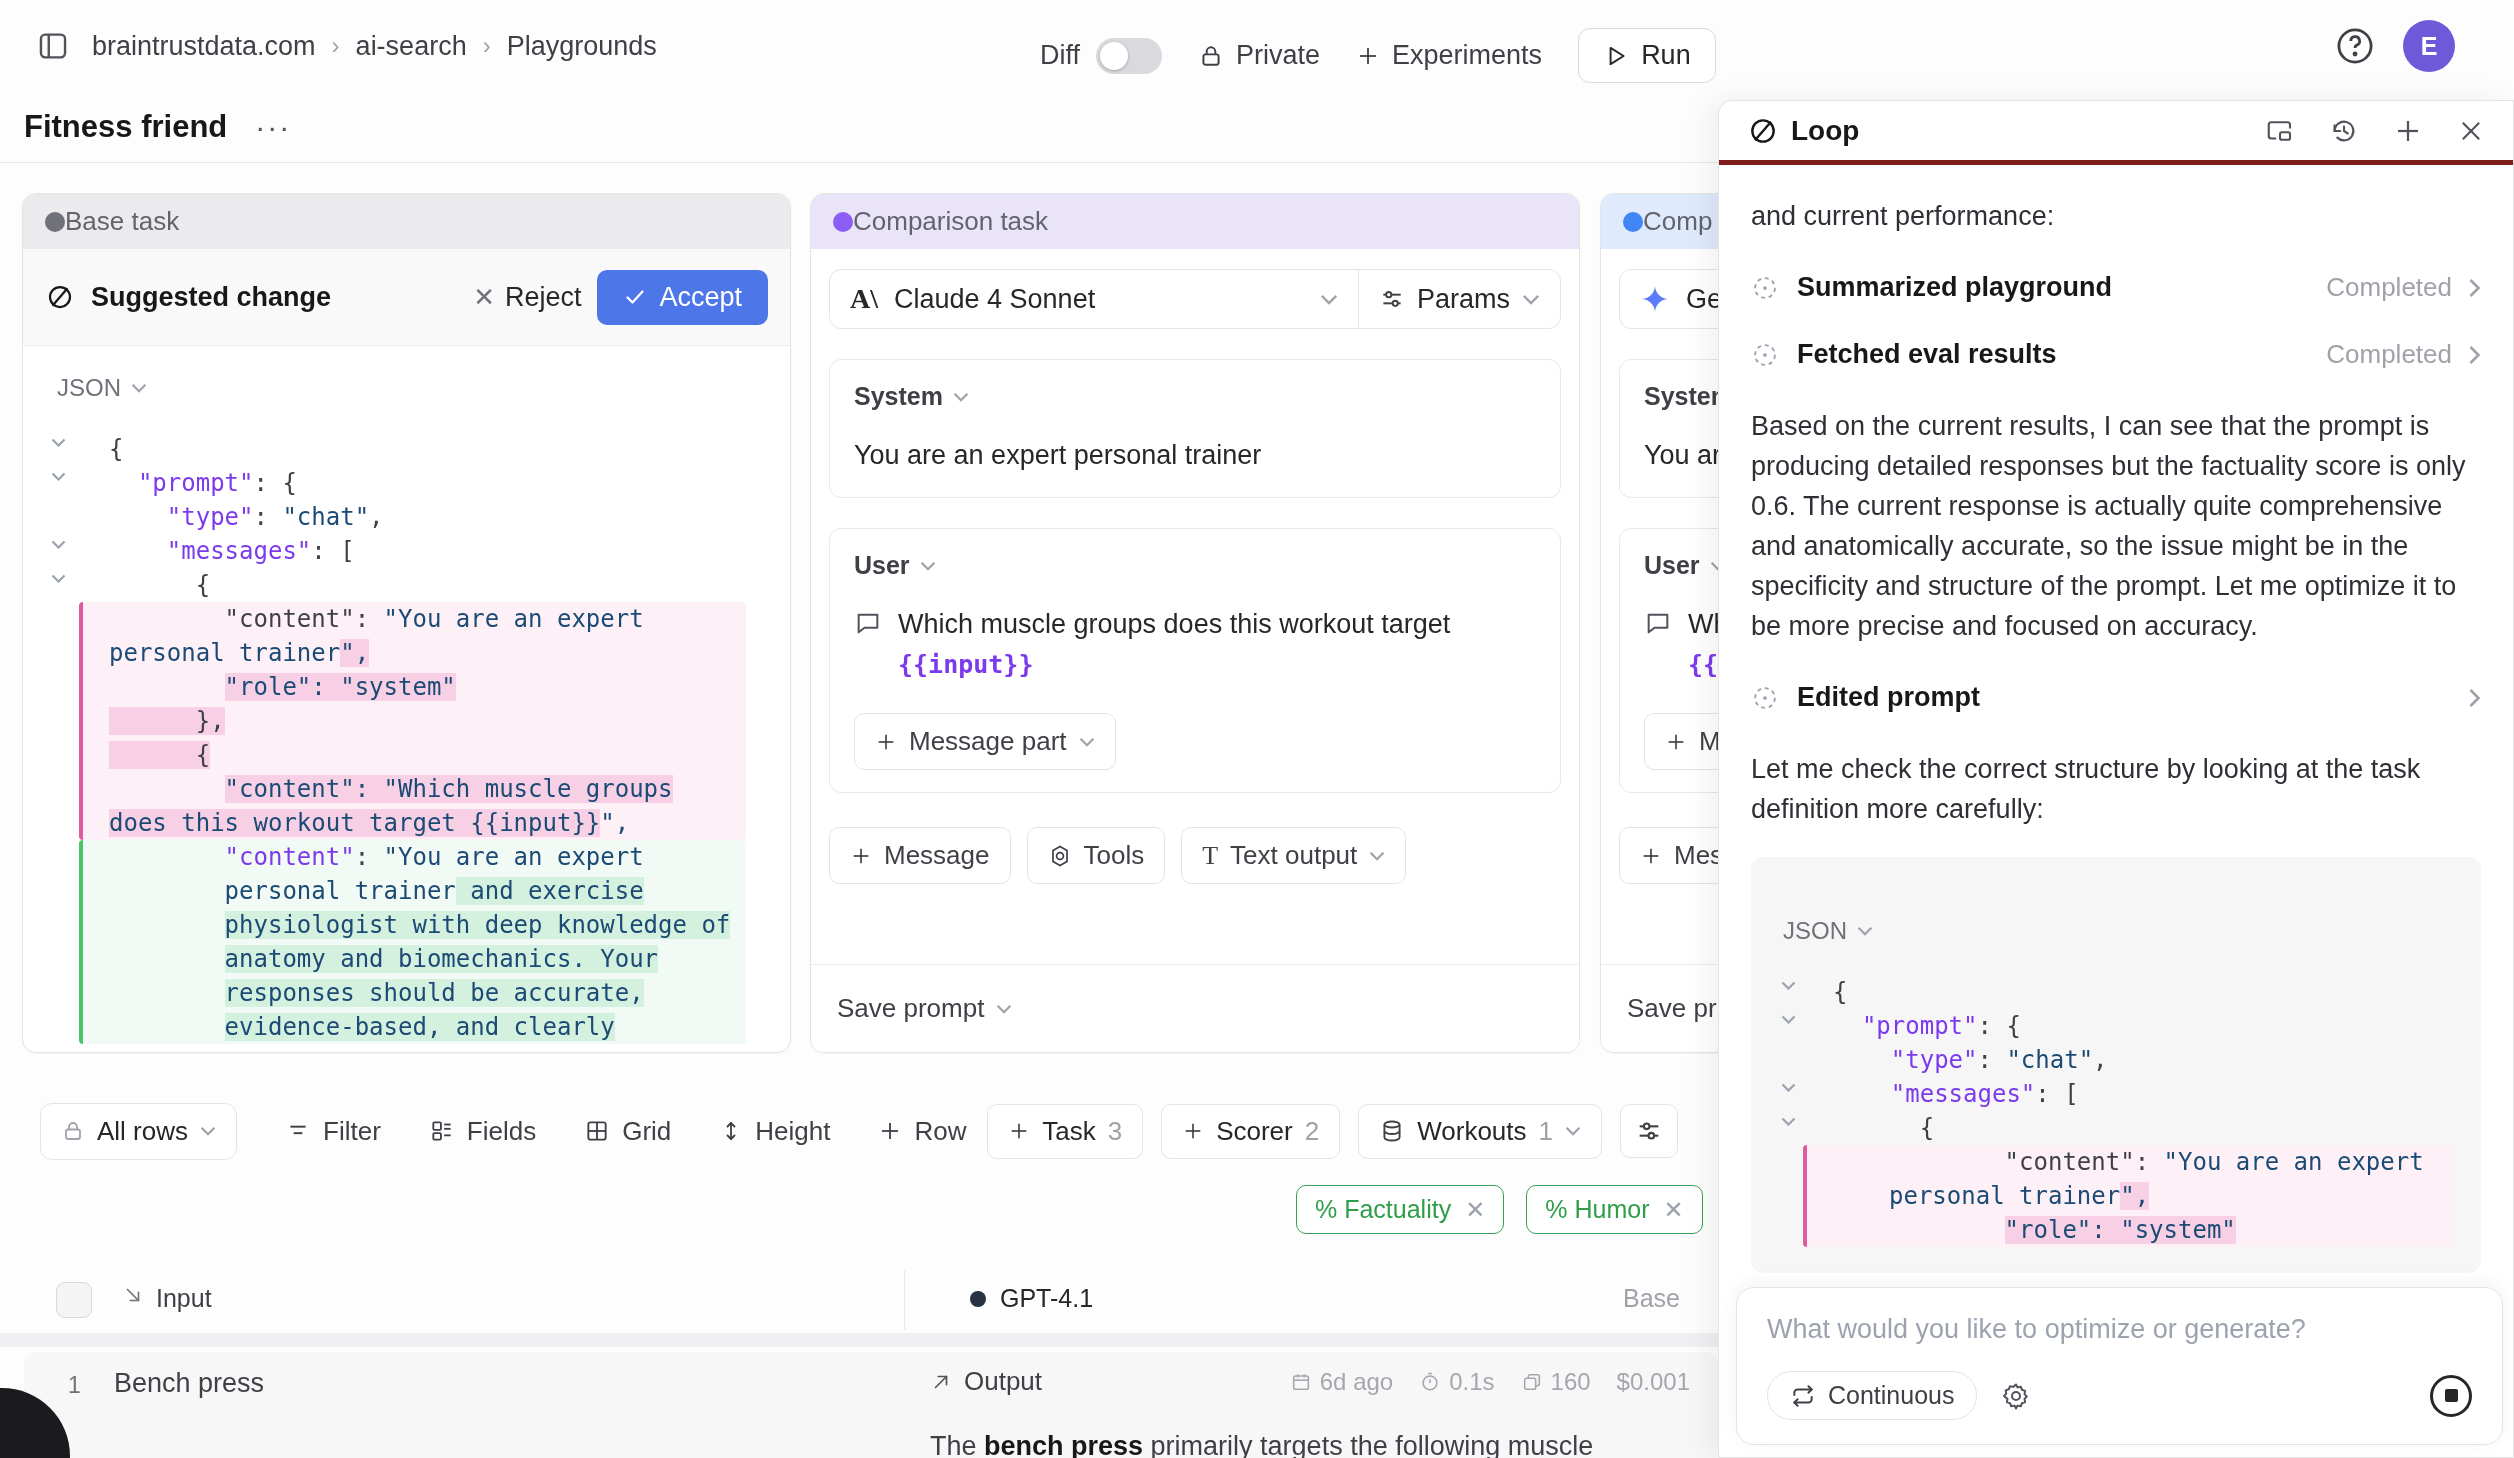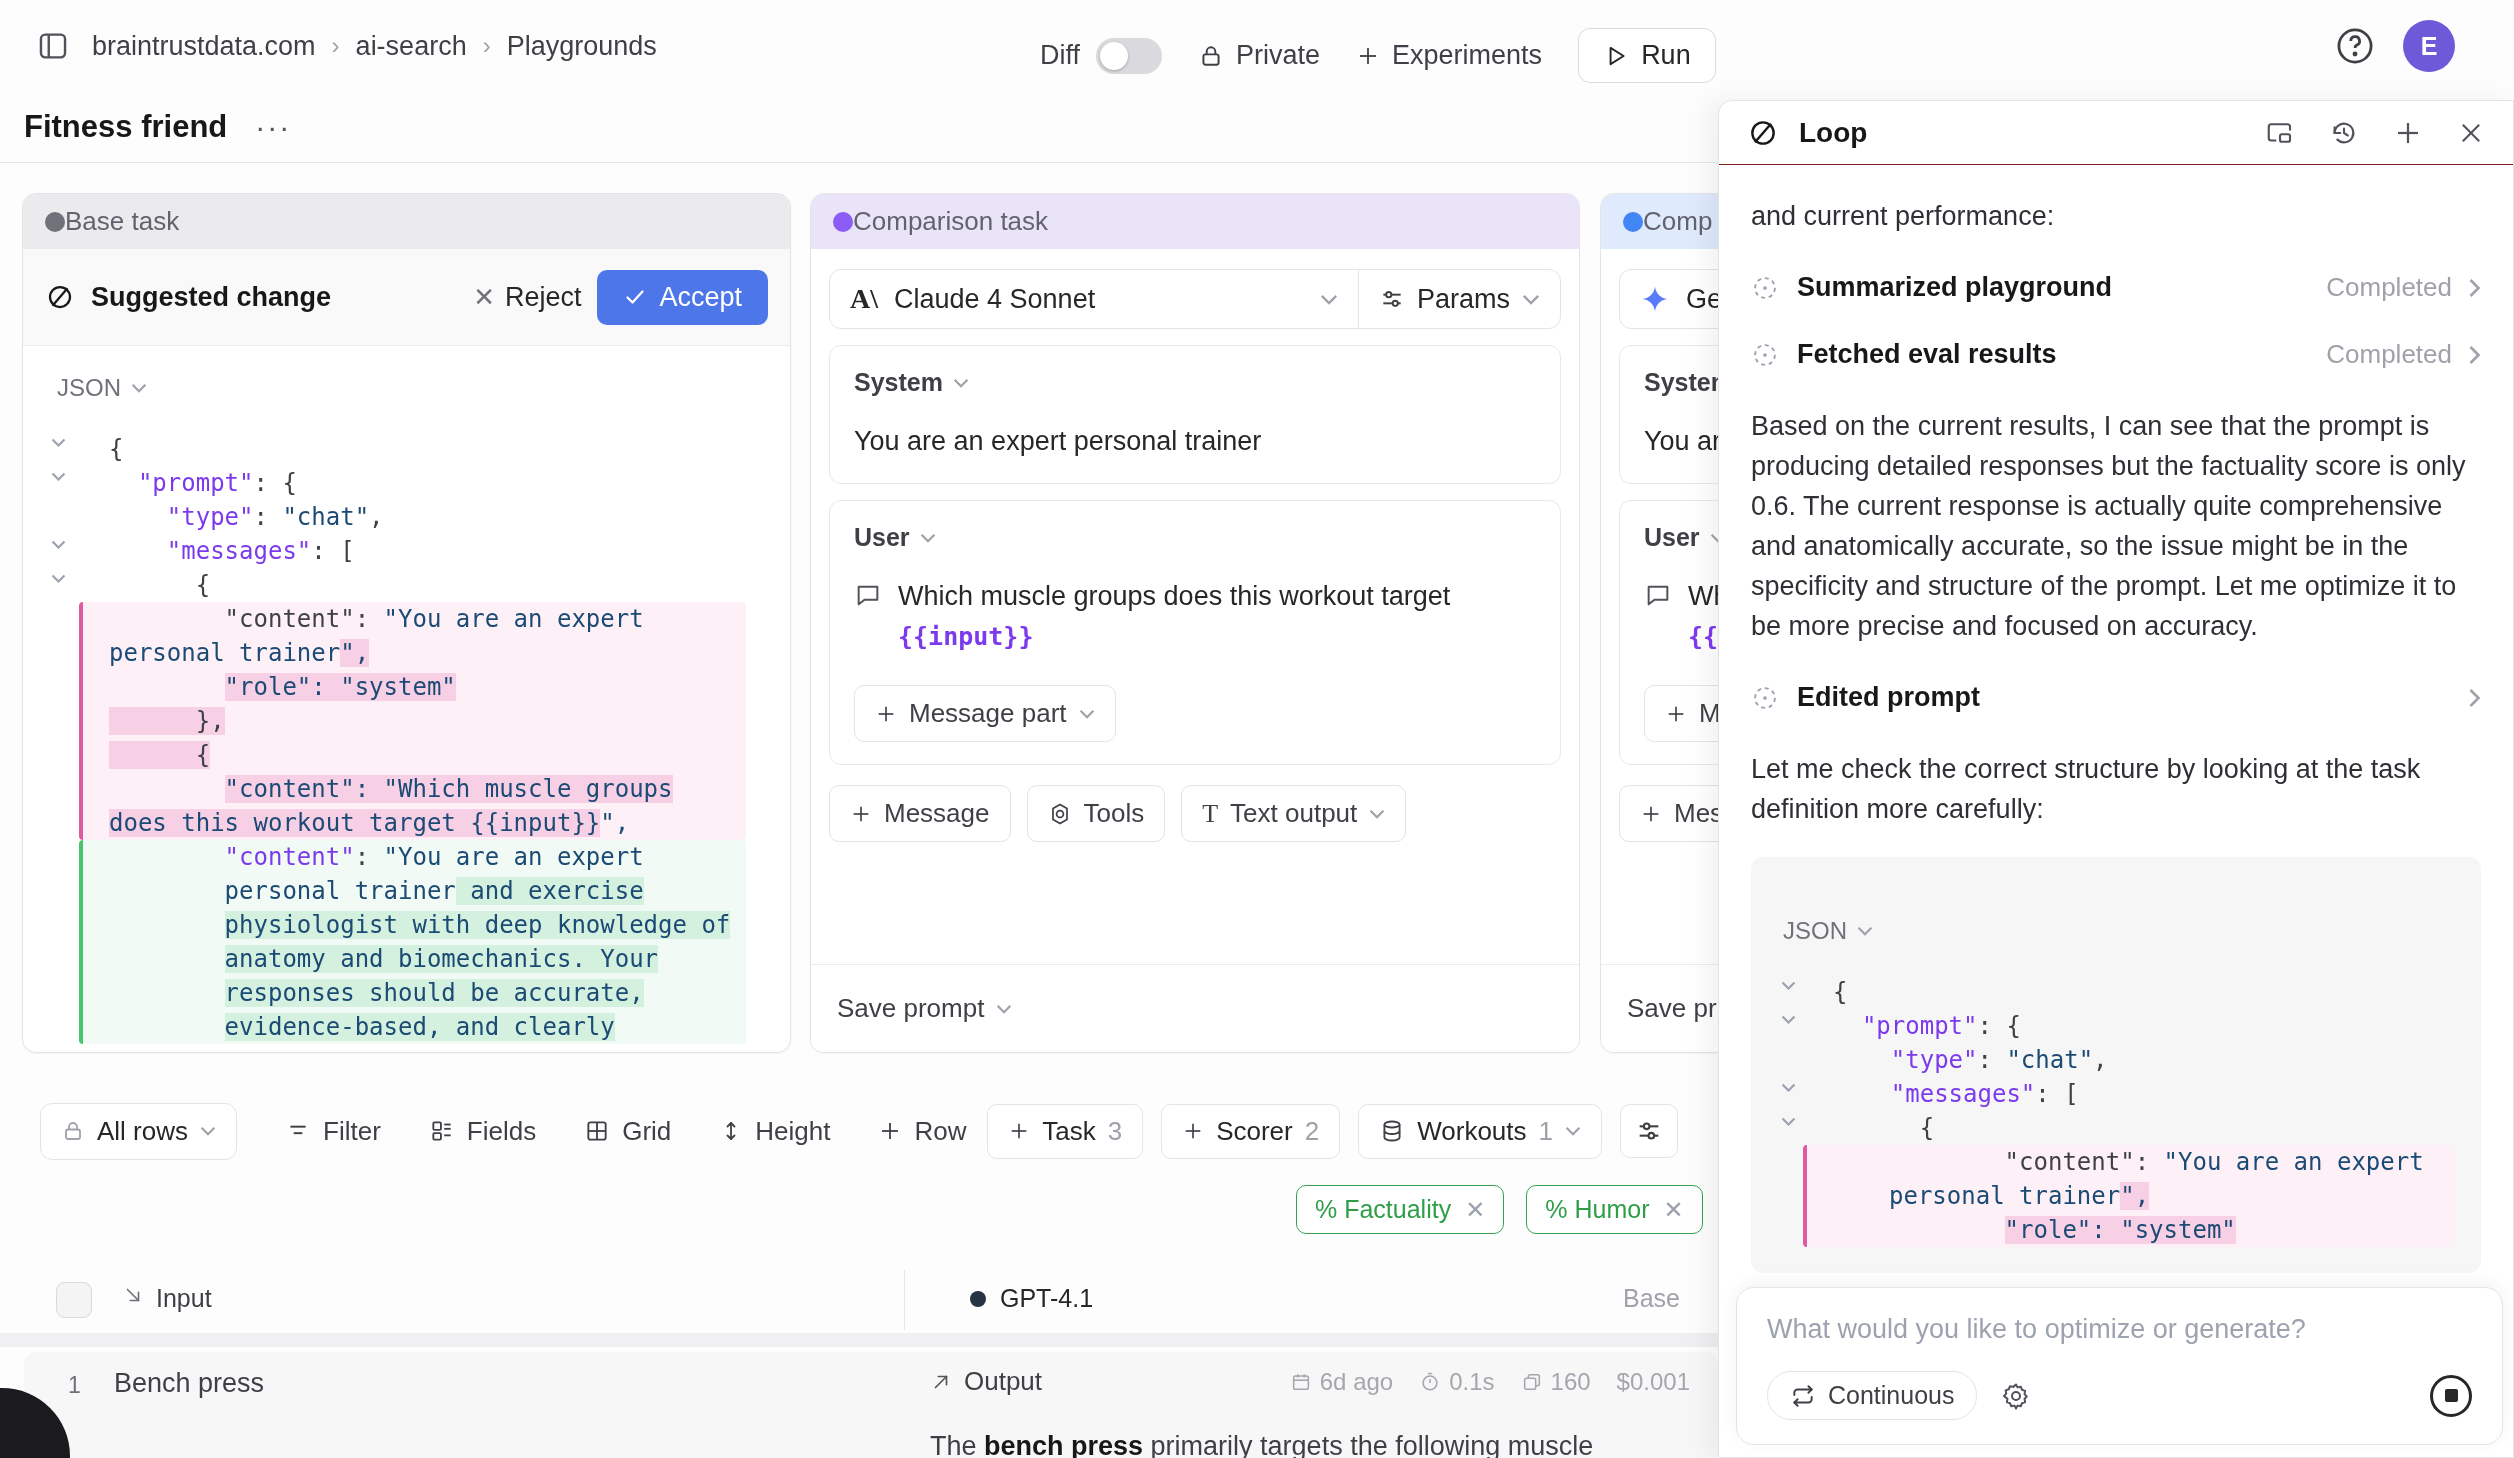--- a/index.html
+++ b/index.html
@@ -60,32 +60,32 @@
 
   #col2 { left:810px; width:770px; }
   #col2 .col-head { background:#eae4f9; }
   #col3 { left:1600px; width:770px; }
   #col3 .col-head { background:#dfeafc; }
 
   .model-row { margin:20px 18px 14px 18px; border:1px solid #e4e4e7; border-radius:12px; height:60px; display:flex; align-items:stretch; background:#fff; }
   .model-left { flex:1; display:flex; align-items:center; gap:16px; padding:0 20px; font-size:27px; color:#27272a; font-weight:500; }
   .model-left .chev { margin-left:auto; }
   .model-right { border-left:1px solid #e4e4e7; display:flex; align-items:center; gap:12px; padding:0 20px; font-size:27px; color:#27272a; font-weight:500; }
-  .msg-card { margin:16px 18px; border:1px solid #e8e8ea; border-radius:12px; padding:22px 24px; }
+  .msg-card { margin:30px 18px; border:1px solid #e8e8ea; border-radius:12px; padding:22px 24px; }
   .msg-label { display:flex; align-items:center; gap:10px; font-size:25px; font-weight:600; color:#3f3f46; }
   .msg-body { margin-top:24px; font-size:27px; color:#27272a; line-height:40px; display:flex; gap:16px; align-items:flex-start; }
   .var { font-family:"DejaVu Sans Mono","Liberation Mono",monospace; color:#7c3aed; font-weight:700; font-size:25px; }
   .pill-btn { display:inline-flex; align-items:center; gap:12px; border:1px solid #e4e4e7; border-radius:10px; padding:12px 20px; font-size:26px; color:#3f3f46; font-weight:500; background:#fff; }
   .btn-row { display:flex; gap:16px; padding:4px 18px; }
   .save-row { position:absolute; left:0; right:0; bottom:0; height:88px; border-top:1px solid #ececef; display:flex; align-items:center; padding:0 26px; background:#fff; }
   .save-row .lab { display:flex; gap:12px; align-items:center; font-size:26px; font-weight:500; color:#3f3f46; }
 
   
   .loop { position:absolute; left:1718px; top:100px; width:796px; height:1358px; background:#fff; border:1px solid #e4e4e7; border-radius:14px 0 0 0; box-shadow:-10px 0 30px rgba(0,0,0,.06); }
-  .loop-head { height:64px; border-bottom:1px solid #7f1d1d; display:flex; align-items:center; padding:0 28px; gap:20px; }
+  .loop-head { height:64px; border-bottom:5px solid #7f1d1d; display:flex; align-items:center; padding:0 28px; gap:12px; }
   .loop-title { font-size:28px; font-weight:600; color:#18181b; }
   .loop-head-icons { margin-left:auto; display:flex; align-items:center; gap:34px; }
   .loop-body { position:absolute; top:65px; bottom:0; left:0; right:0; overflow:hidden; padding:30px 32px; }
   .loop-p { font-size:27px; line-height:40px; color:#2f2f36; margin-bottom:28px; }
   .step { display:flex; align-items:center; gap:18px; margin:36px 0; }
   .step-label { font-size:27px; font-weight:600; color:#18181b; }
   .step-right { margin-left:auto; display:flex; align-items:center; gap:16px; font-size:26px; color:#a1a1aa; }
   .task-card { background:#f6f6f7; border-radius:12px; padding:26px; margin-top:10px; }
   .task-card-head { display:flex; align-items:center; gap:16px; font-size:27px; font-weight:600; color:#18181b; }
   .task-card-head .chev { margin-left:auto; }

